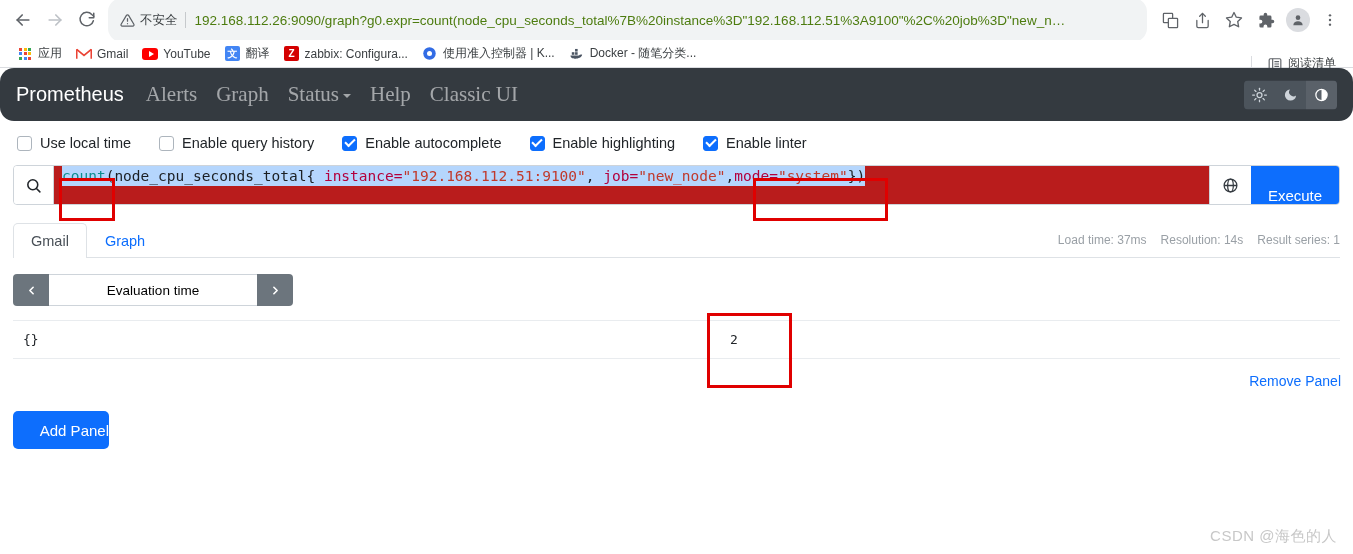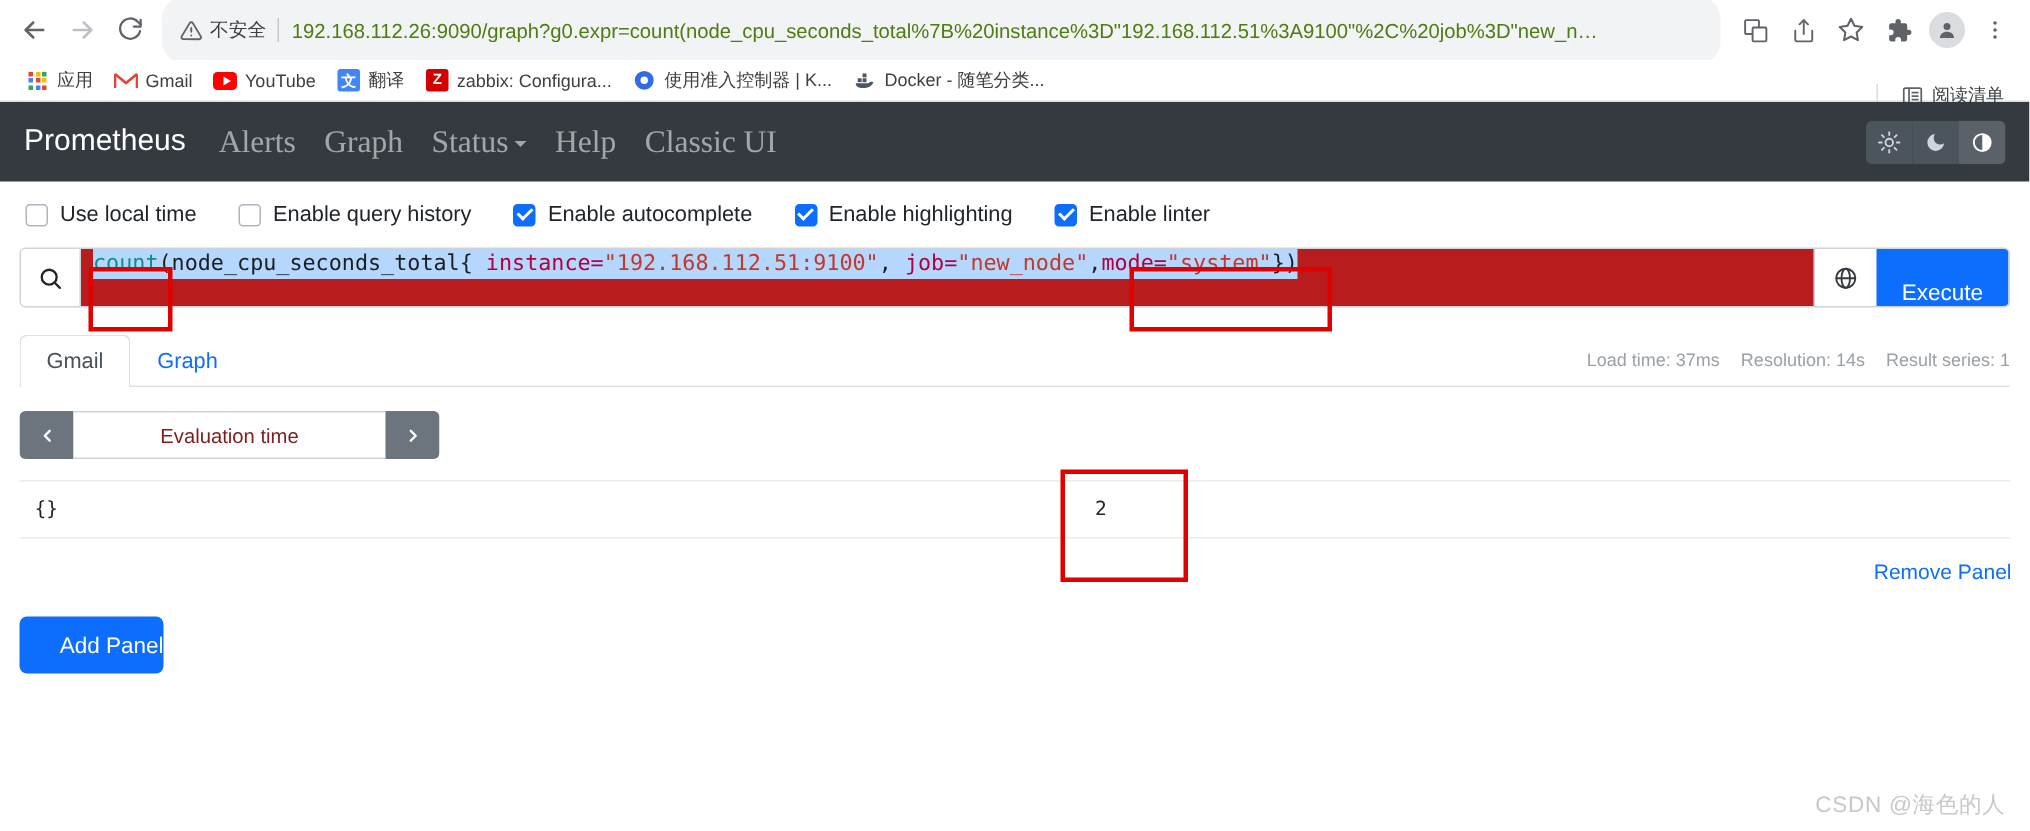--- a/index.html
+++ b/index.html
@@ -105,20 +105,21 @@
   .bm-divider { width:1px; height:16px; background:#dadce0; }
 
   
   .prom-nav {
     height: 53px;
     background: #343a40;
     display: flex;
     align-items: center;
     padding: 0 16px;
     position: relative;
+    border-radius: 14px;
   }
   .prom-brand {
     color: #fff; font-size: 20px; font-weight: 500; margin-right: 22px;
   }
   .prom-link {
     color: rgba(255,255,255,.55); font-size: 21px; margin-right: 19px;
     display: flex; align-items: center; gap: 4px; font-family: Liberation Serif, serif;
   }
   .caret {
     width: 0; height: 0; border-left: 4px solid transparent; border-right: 4px solid transparent;
@@ -211,21 +212,21 @@
   
   .eval-wrap { margin: 16px 13px 0 13px; display: flex; }
   .eval-group { display: flex; border-radius: 4px; overflow: hidden; width: 280px; height: 32px;}
   .eval-arrow {
     width: 36px; background: #6c757d; color: #fff;
     display:flex; align-items:center; justify-content:center; font-size: 15px;
   }
   .eval-field {
     flex: 1 1 auto; background: #fff; border-top:1px solid #ced4da; border-bottom:1px solid #ced4da;
     display:flex; align-items:center; justify-content:center;
-    font-size: 13.5px; color: #7f1d1d;
+    font-size: 13.5px; color: #000000;
   }
 
   
   .result-table { margin: 14px 13px 0 13px; position: relative; }
   .rt-row {
     display: flex; border-top: 1px solid #e9ecef; border-bottom: 1px solid #e9ecef;
     height: 39px; align-items: center;
   }
   .rt-metric {
     flex: 1 1 auto; font-family: "DejaVu Sans Mono","Liberation Mono",monospace;

